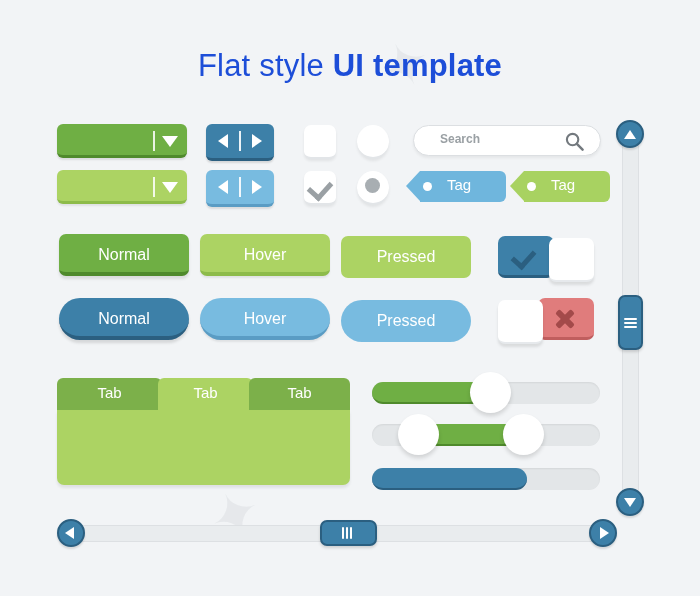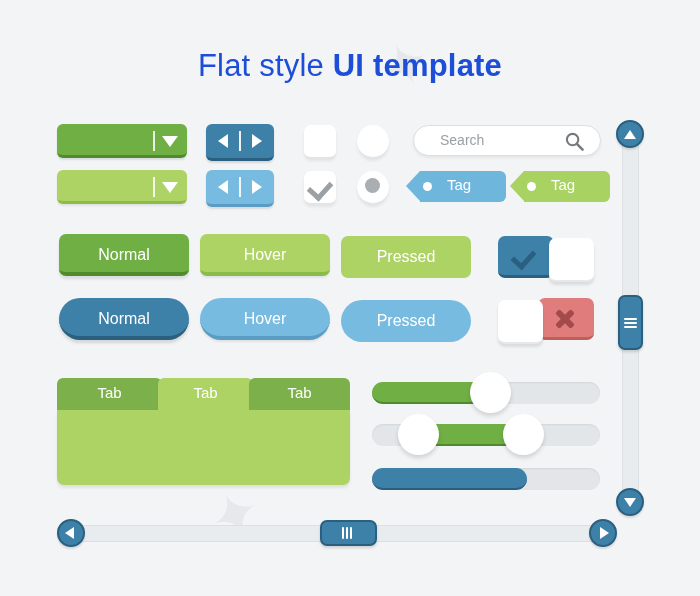--- a/index.html
+++ b/index.html
@@ -149,22 +149,23 @@
     width: 188px; height: 31px;
     background: #ffffff;
     border: 1px solid #dcdfe2;
     border-radius: 16px;
     box-shadow: 0 2px 3px rgba(0,0,0,.06);
     box-sizing: border-box;
   }
   .searchbox .stext {
     position: absolute;
     left: 26px; top: 6px;
-    font-size: 14px;
+    font-size: 12px;
     color: #9aa0a4;
+    font-weight: bold;
   }
   .search-icon {
     position: absolute;
     right: 16px; top: 6px;
     width: 19px; height: 19px;
   }
 
   
   .tag {
     position: absolute;

